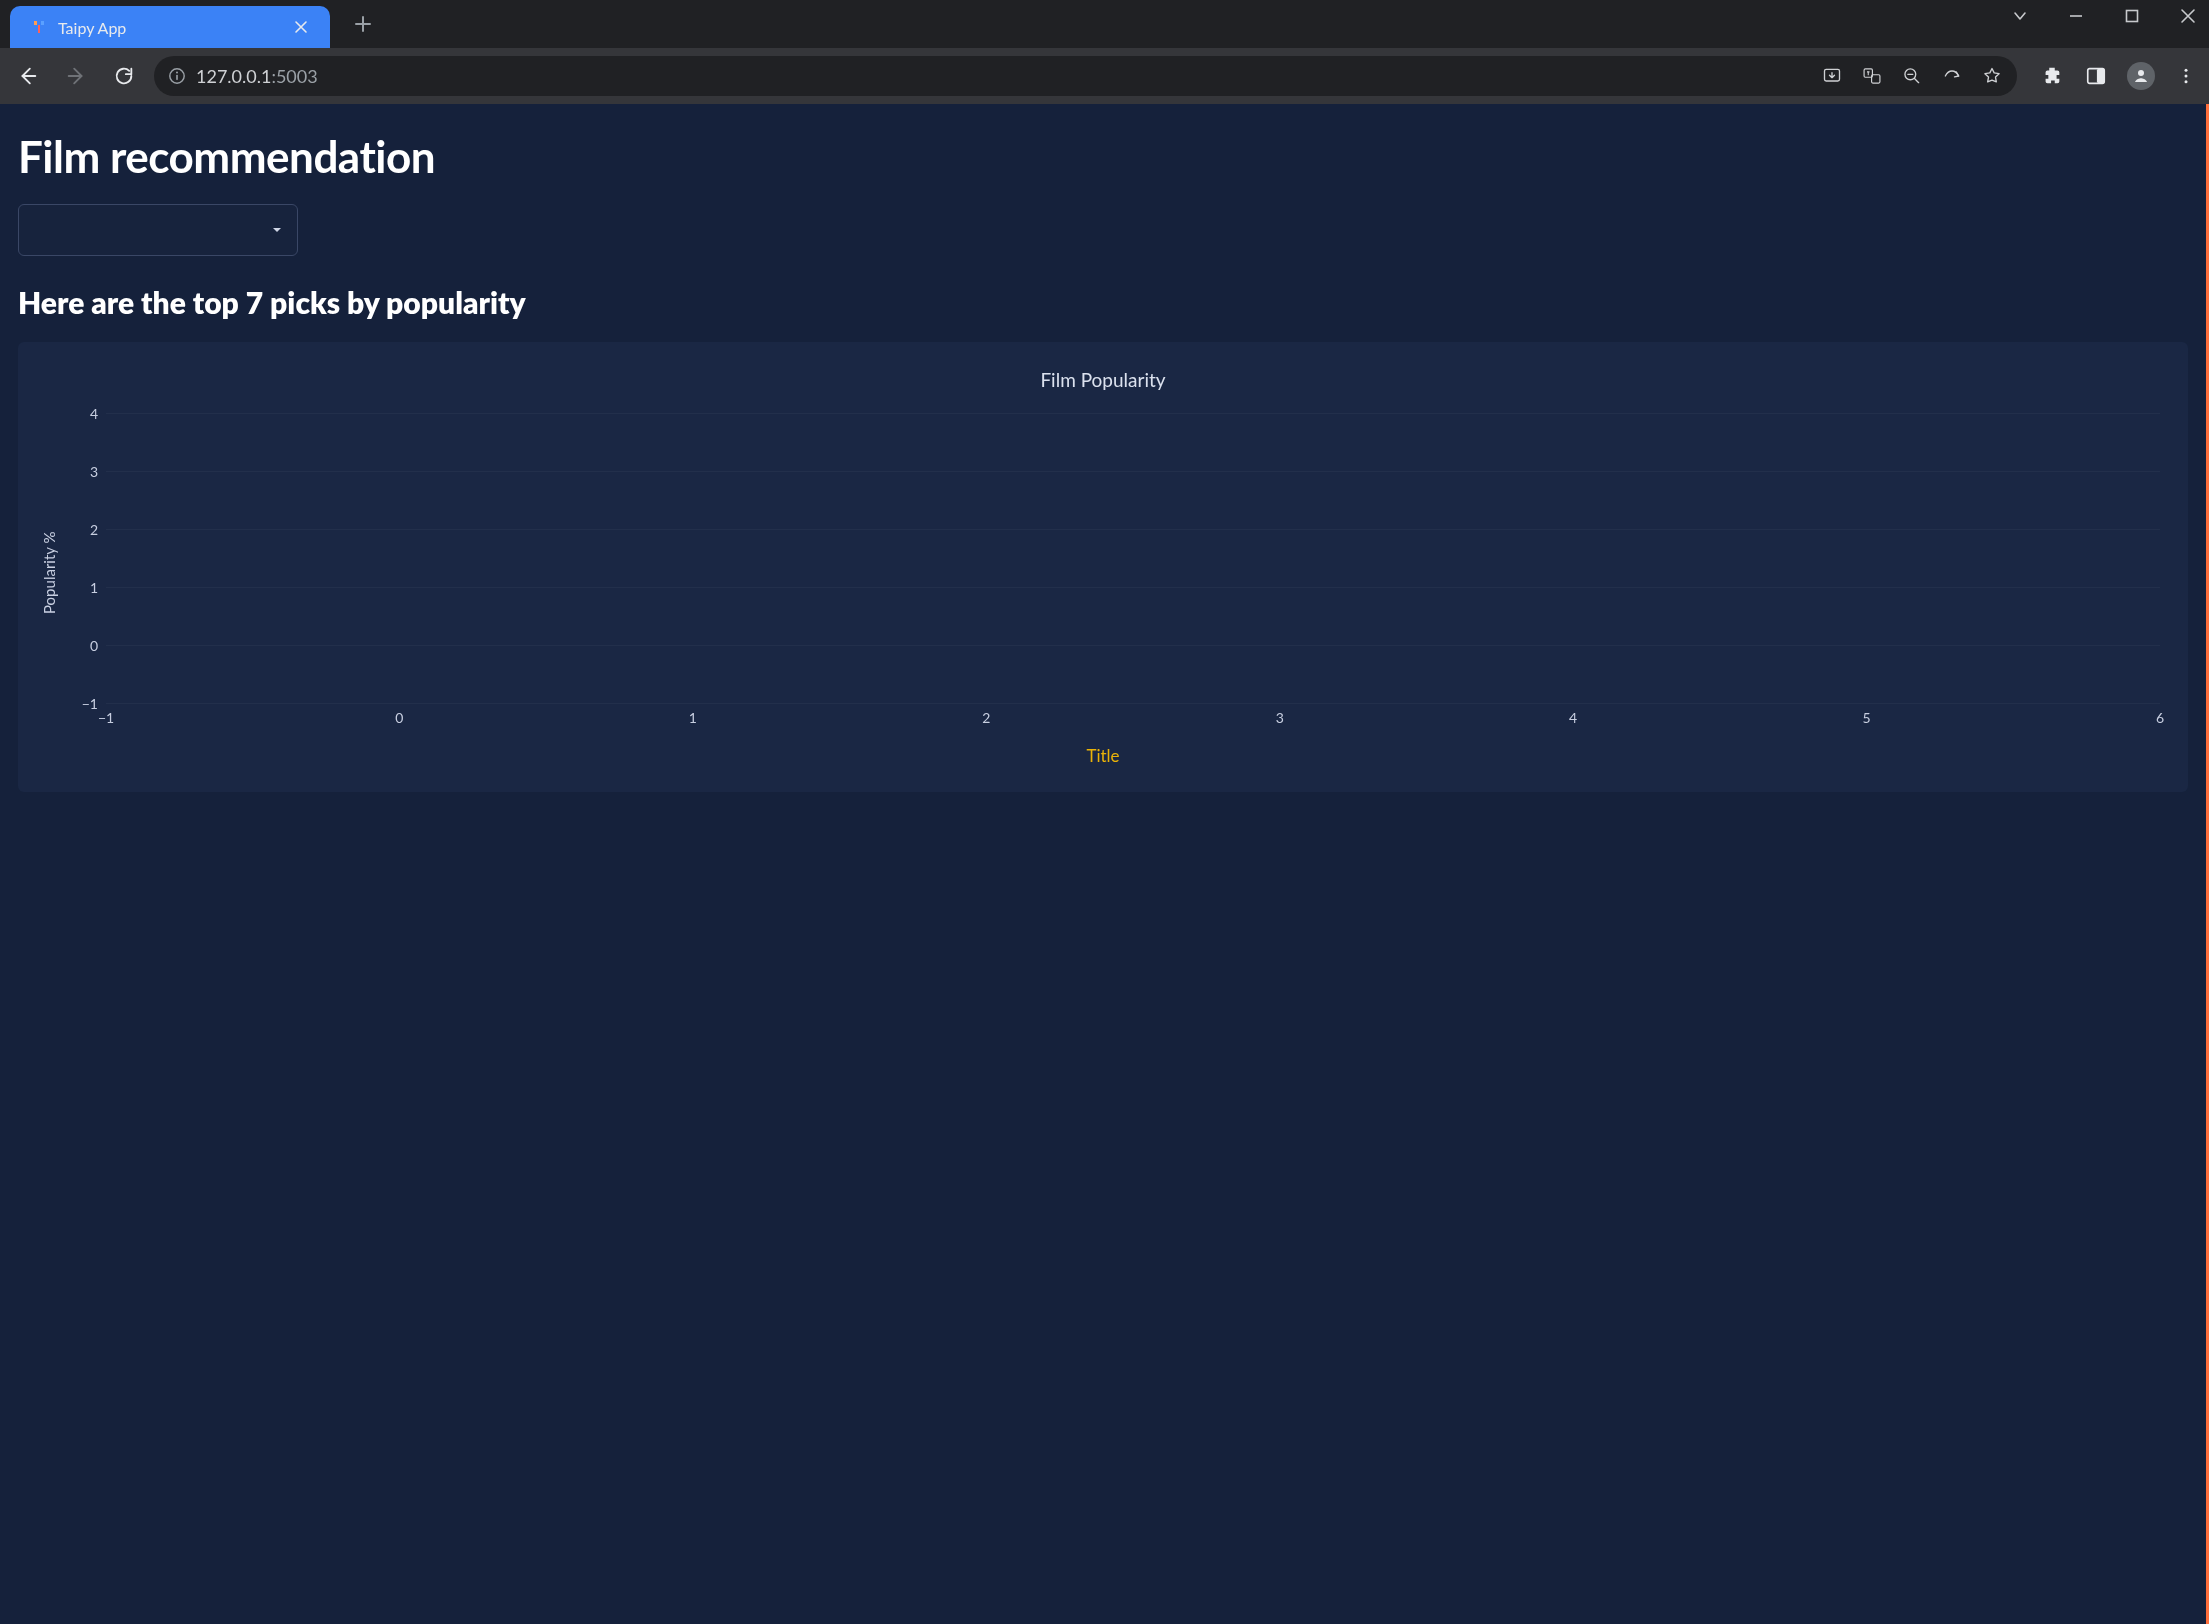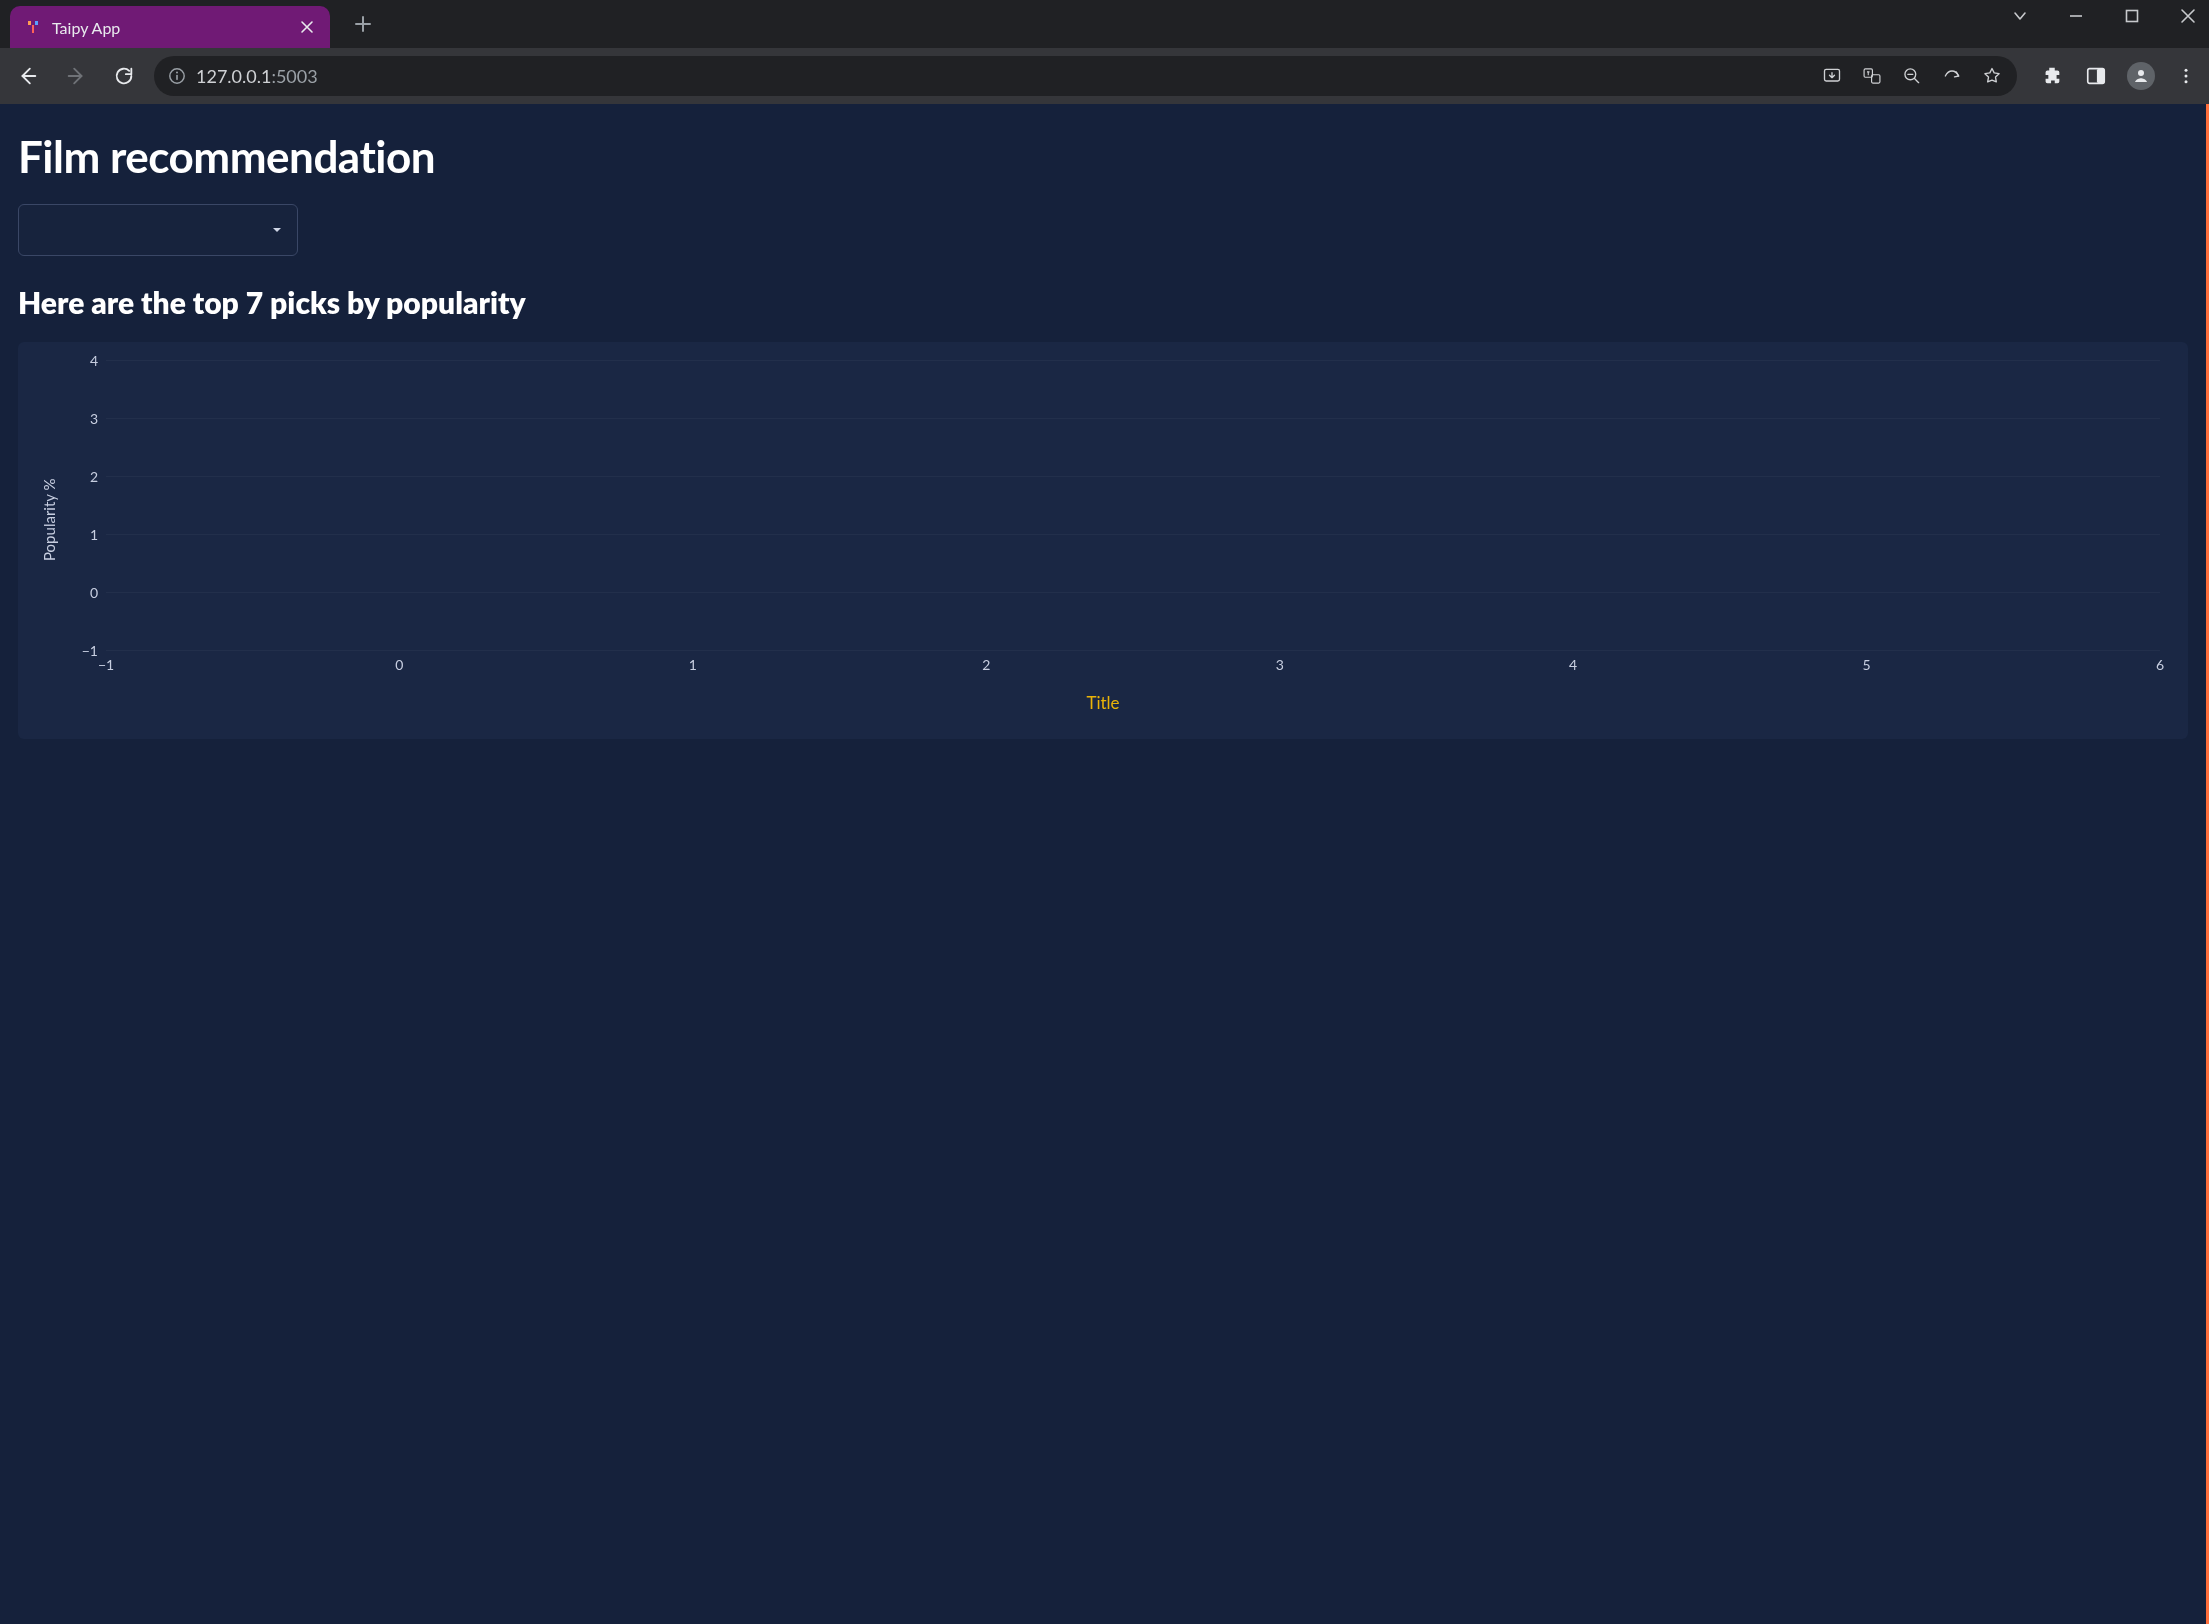--- a/index.html
+++ b/index.html
@@ -2,21 +2,21 @@
 <html><head>
 <meta charset="utf-8">
 <style>
   * { box-sizing: border-box; margin: 0; padding: 0; }
   html, body { width: 100%; height: 100%; font-family: "Segoe UI", "Lato", Arial, sans-serif; }
   body { background: #202124; color: #e8eaed; overflow: hidden; }
 
   
   .browser-chrome { background: #202124; }
   .titlebar { height: 48px; display: flex; align-items: flex-end; padding-left: 10px; position: relative; }
-  .tab { background: #701a75; height: 42px; border-radius: 10px 10px 0 0; display: flex; align-items: center; padding: 0 14px; gap: 10px; min-width: 320px; }
+  .tab { background: #3b82f6; height: 42px; border-radius: 10px 10px 0 0; display: flex; align-items: center; padding: 0 20px; gap: 10px; min-width: 320px; }
   .favicon { width: 18px; height: 18px; display: flex; align-items: center; justify-content: center; }
   .favicon svg { width: 16px; height: 16px; }
   .tab-title { font-size: 16px; color: #e8eaed; flex: 1; }
   .tab-close { color: #e8eaed; cursor: pointer; width: 18px; height: 18px; display:flex; align-items:center; justify-content:center; }
   .newtab { margin-left: 14px; color: #9aa0a6; font-size: 26px; padding: 6px 10px; cursor: pointer; align-self:center; }
   .win-controls { position: absolute; right: 6px; top: 4px; display: flex; gap: 26px; color: #c7c9cc; }
   .win-controls .wc { width: 30px; height: 24px; display: flex; align-items: center; justify-content: center; cursor: pointer; }
 
   .toolbar { background: #35363a; height: 56px; display: flex; align-items: center; padding: 0 10px; gap: 12px; }
   .nav-btn { width: 36px; height: 36px; display: flex; align-items: center; justify-content: center; color: #e8eaed; cursor: pointer; border-radius: 50%; }
@@ -206,20 +206,21 @@
       <span class="caret">
         <svg width="12" height="12" viewBox="0 0 12 12">
             <path d="M2 4l4 4 4-4" fill="#cfd6e6"></path>
           </svg>
       </span>
     </div>
 
     <h2 class="results-title">Here are the top 7 picks by popularity</h2>
 
     <div class="chart-card">
+      <div class="chart-title">Film Popularity</div>
       <div class="plot-wrap">
         <div class="ylabel">Popularity %</div>
         <div class="plot">
           <div class="grid" id="grid">
               <div class="gridline" style="top: 100%;"></div>
               <div class="ytick" style="top: 100%;">−1</div>
               <div class="gridline" style="top: 80%;"></div>
               <div class="ytick" style="top: 80%;">0</div>
               <div class="gridline" style="top: 60%;"></div>
               <div class="ytick" style="top: 60%;">1</div>

